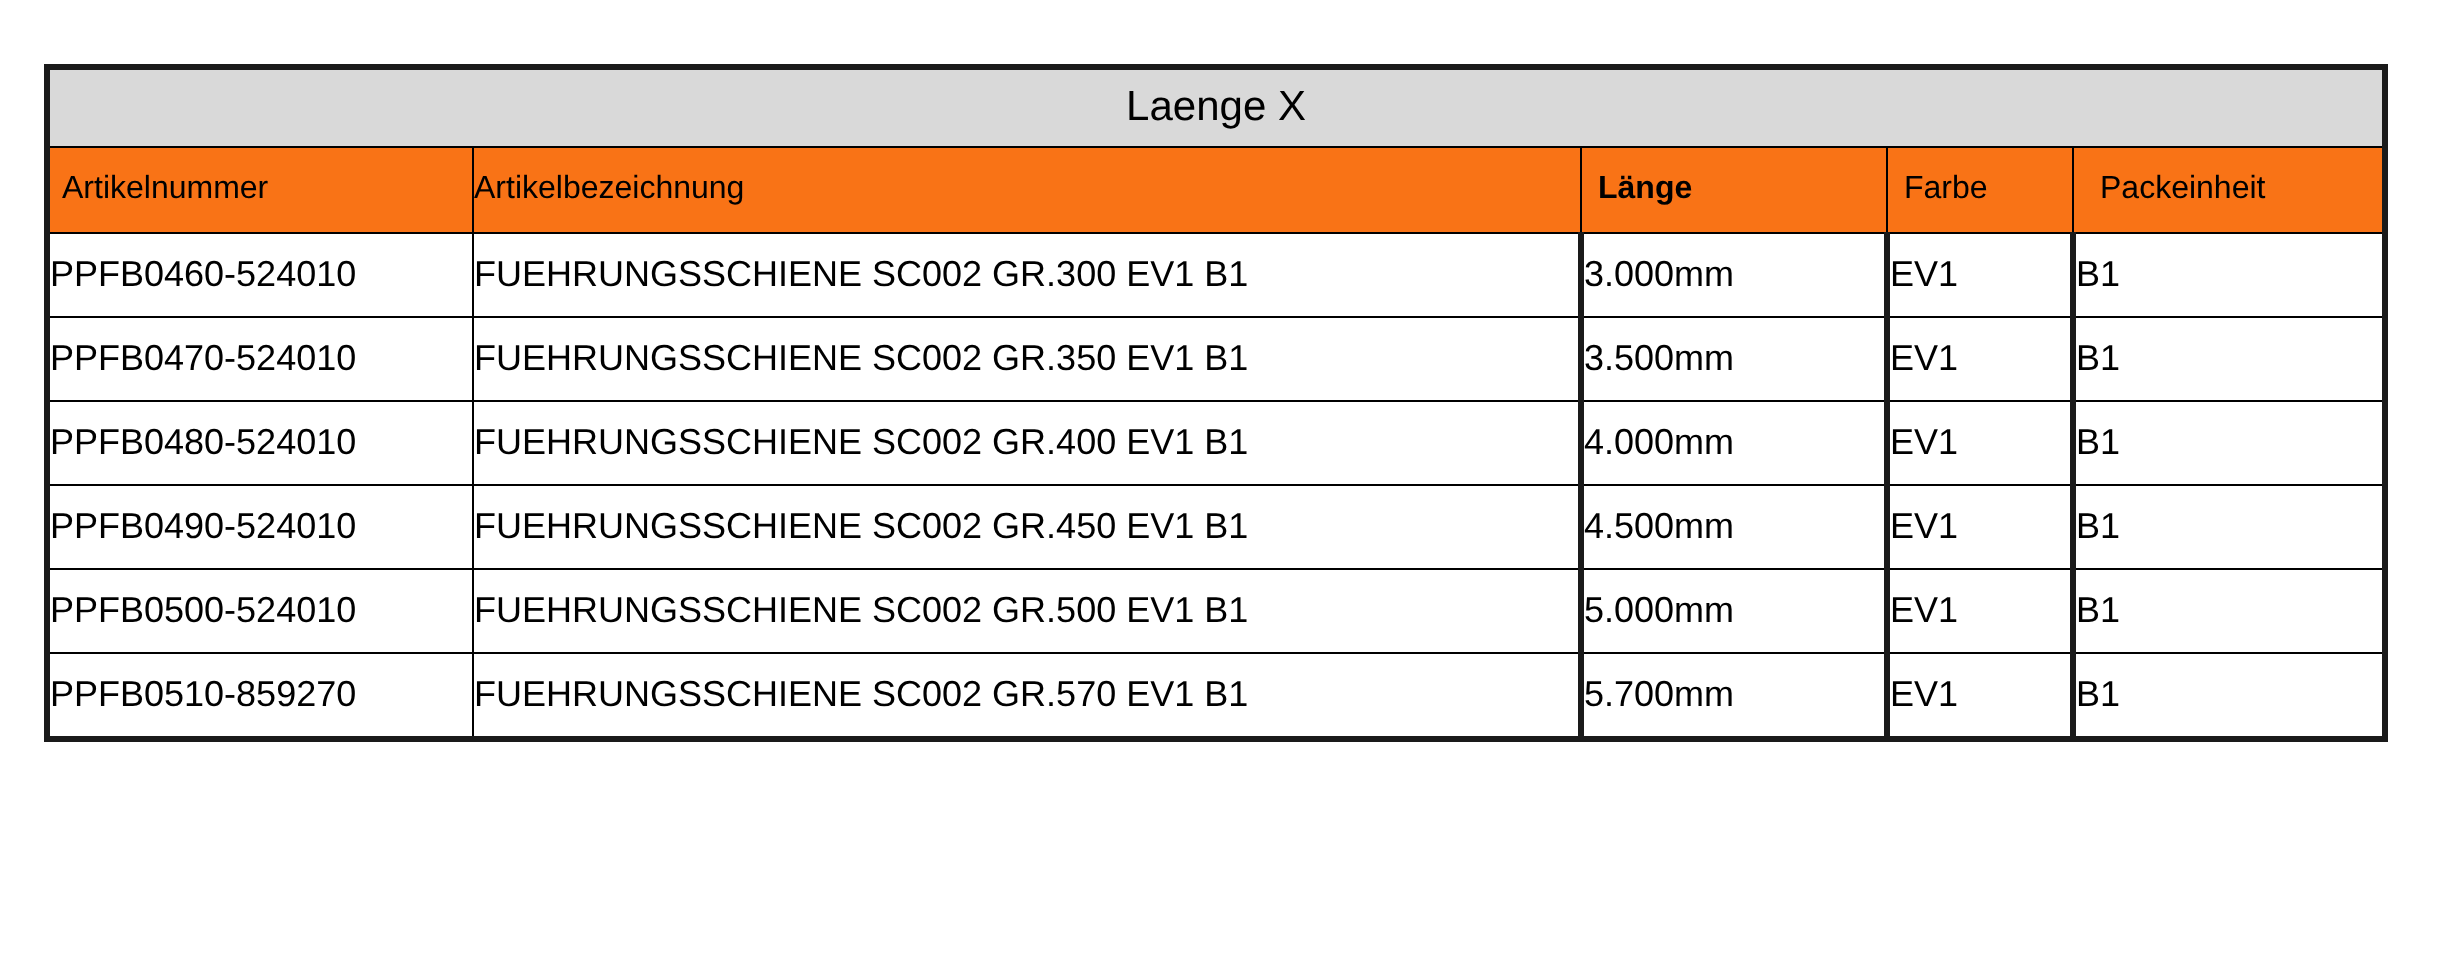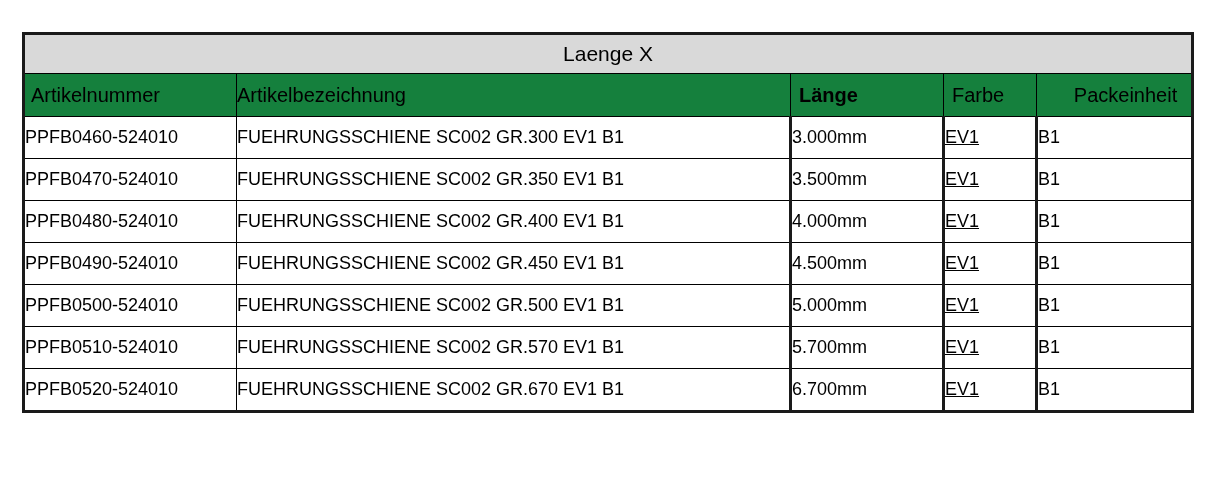--- a/index.html
+++ b/index.html
@@ -53,22 +53,22 @@
     font-size: 21px;
     height: 38px;
     line-height: 38px;
     border-bottom: 3px solid #1a1a1a;
     border-left: 0;
     border-right: 0;
     border-top: 0;
   }
   
   .header-row td {
-    background: #15803d;
-    font-size: 20px;
+    background: #f97316;
+    font-size: 16px;
     height: 42px;
     line-height: 42px;
     border-bottom: 3px solid #1a1a1a;
     border-top: 0;
     border-left: 3px solid #1a1a1a;
     border-right: 3px solid #1a1a1a;
     white-space: nowrap;
     overflow: hidden;
   }
   .header-row td.h-artikelnummer {
@@ -82,22 +82,22 @@
   .header-row td.h-laenge {
     padding-left: 8px;
     text-align: left;
     font-weight: bold;
   }
   .header-row td.h-farbe {
     padding-left: 8px;
     text-align: left;
   }
   .header-row td.h-packeinheit {
-    padding-left: 23px;
-    text-align: center;
+    padding-left: 13px;
+    text-align: left;
     border-right: 0;
   }
   
   tbody tr td {
     font-size: 18px;
     height: 41px;
     line-height: 41px;
     border-top: 0;
     border-bottom: 0;
     border-left: 3px solid #1a1a1a;
@@ -112,21 +112,20 @@
   tbody tr td.c-artikelbezeichnung {
     border-right: 3px solid #1a1a1a;
   }
   tbody tr td.c-laenge {
     border-left: 0;
     border-right: 3px solid #1a1a1a;
   }
   tbody tr td.c-farbe {
     border-left: 0;
     border-right: 3px solid #1a1a1a;
-    text-decoration: underline;
   }
   tbody tr td.c-packeinheit {
     border-left: 0;
     border-right: 0;
   }
   tbody tr:last-child td {
     border-bottom: 0;
   }
   
   col.w-artikelnummer { width: 213px; }
@@ -190,29 +189,22 @@
           <td class="c-packeinheit">B1</td>
         </tr>
         <tr>
           <td class="c-artikelnummer">PPFB0500-524010</td>
           <td class="c-artikelbezeichnung">FUEHRUNGSSCHIENE SC002 GR.500 EV1 B1</td>
           <td class="c-laenge">5.000mm</td>
           <td class="c-farbe">EV1</td>
           <td class="c-packeinheit">B1</td>
         </tr>
         <tr>
-          <td class="c-artikelnummer">PPFB0510-524010</td>
+          <td class="c-artikelnummer">PPFB0510-859270</td>
           <td class="c-artikelbezeichnung">FUEHRUNGSSCHIENE SC002 GR.570 EV1 B1</td>
           <td class="c-laenge">5.700mm</td>
-          <td class="c-farbe">EV1</td>
-          <td class="c-packeinheit">B1</td>
-        </tr>
-        <tr>
-          <td class="c-artikelnummer">PPFB0520-524010</td>
-          <td class="c-artikelbezeichnung">FUEHRUNGSSCHIENE SC002 GR.670 EV1 B1</td>
-          <td class="c-laenge">6.700mm</td>
           <td class="c-farbe">EV1</td>
           <td class="c-packeinheit">B1</td>
         </tr>
       </tbody>
     </table>
   </div>
 </div>
 
 </body></html>

